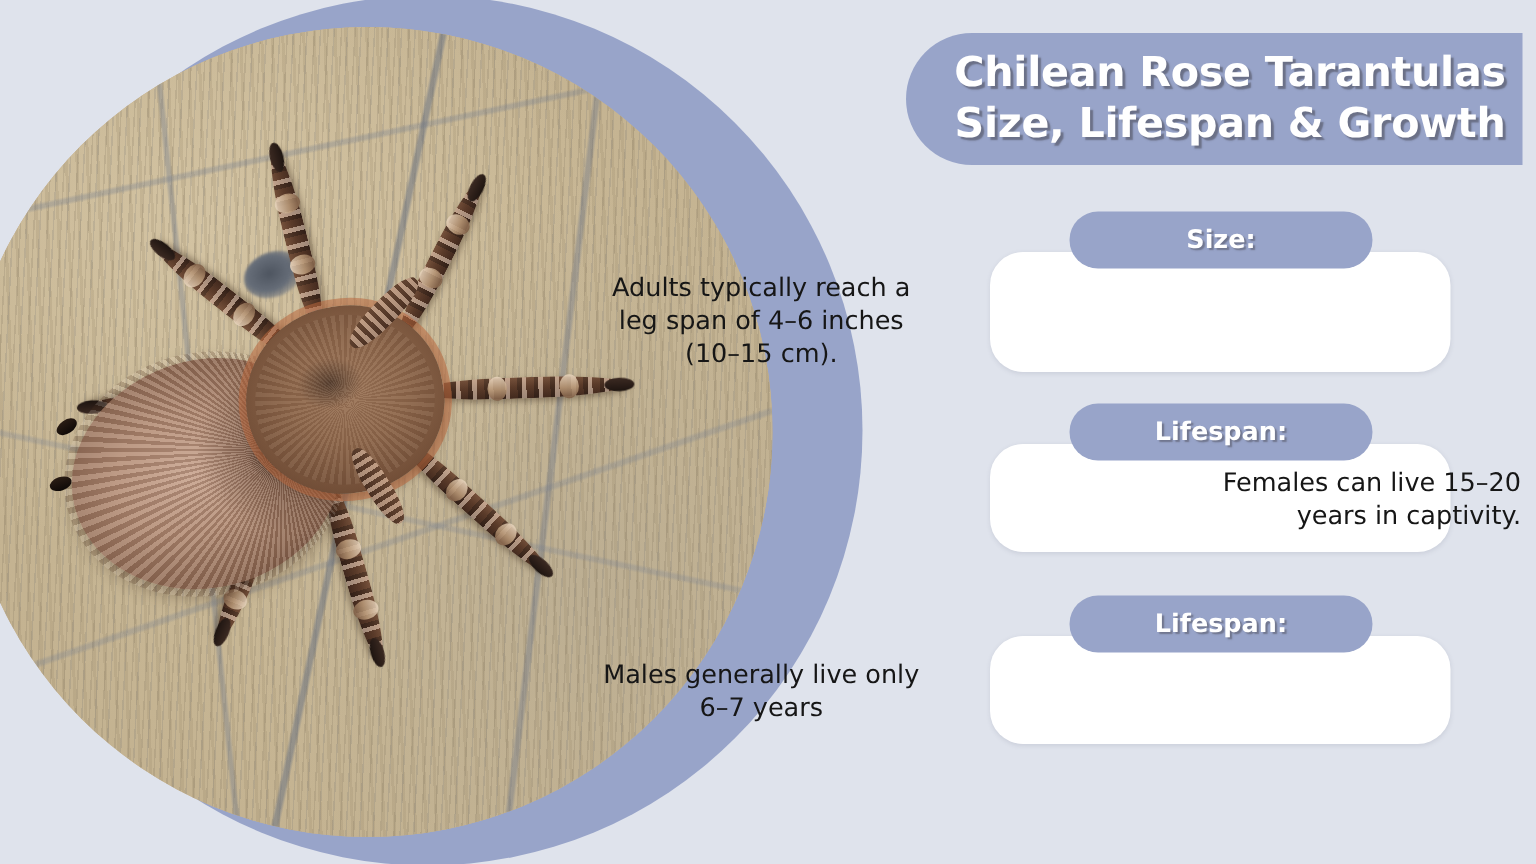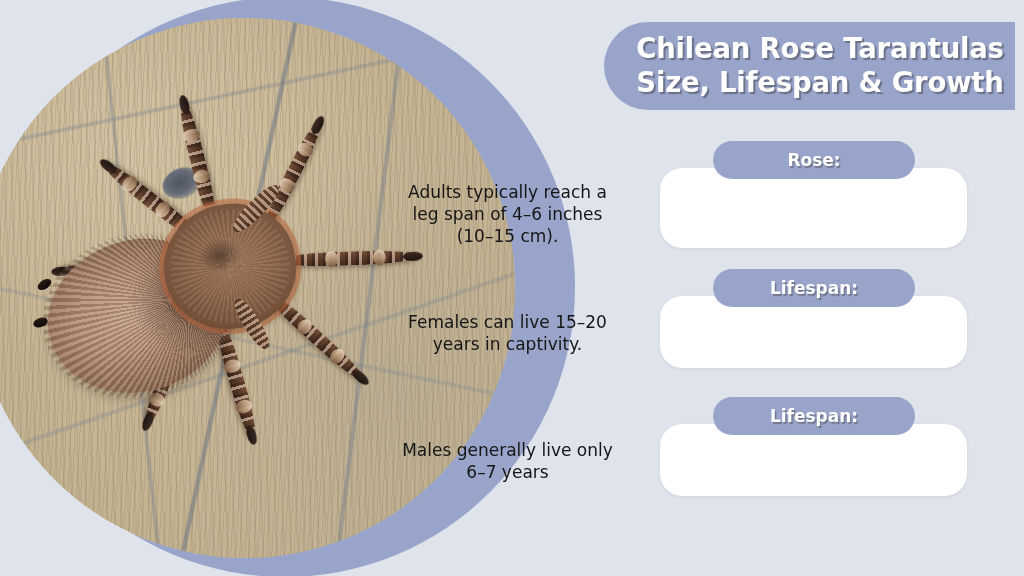--- a/index.html
+++ b/index.html
@@ -250,21 +250,21 @@
     left: 0; right: 0;
     text-align: center;
     color: #161616;
     font-size: 17px;
     line-height: 1.28;
     white-space: pre-line;
     padding: 0 1px;
     box-sizing: border-box;
   }
   .body-1 { top: 182px; }
-  .body-2 { top: 312px; }
+  .body-2 { top: 312px; text-align: right; }
   .body-3 { top: 440px; }
 </style>
 </head>
 <body>
 
 <div id="stage">
 
   <div class="photo-ring"></div>
 
   <div class="photo-circle">
@@ -323,21 +323,21 @@
     </div>
   </div>
 
   <div class="title-banner">
     <div class="title-text">Chilean Rose Tarantulas
 Size, Lifespan &amp; Growth</div>
   </div>
 
   <div class="card card-1"></div>
   <div class="pill pill-1">
-    <span class="pill-label">Rose:</span>
+    <span class="pill-label">Size:</span>
   </div>
   <div class="card-body body-1">Adults typically reach a
 leg span of 4–6 inches
 (10–15 cm).</div>
 
   <div class="card card-2"></div>
   <div class="pill pill-2">
     <span class="pill-label">Lifespan:</span>
   </div>
   <div class="card-body body-2">Females can live 15–20

